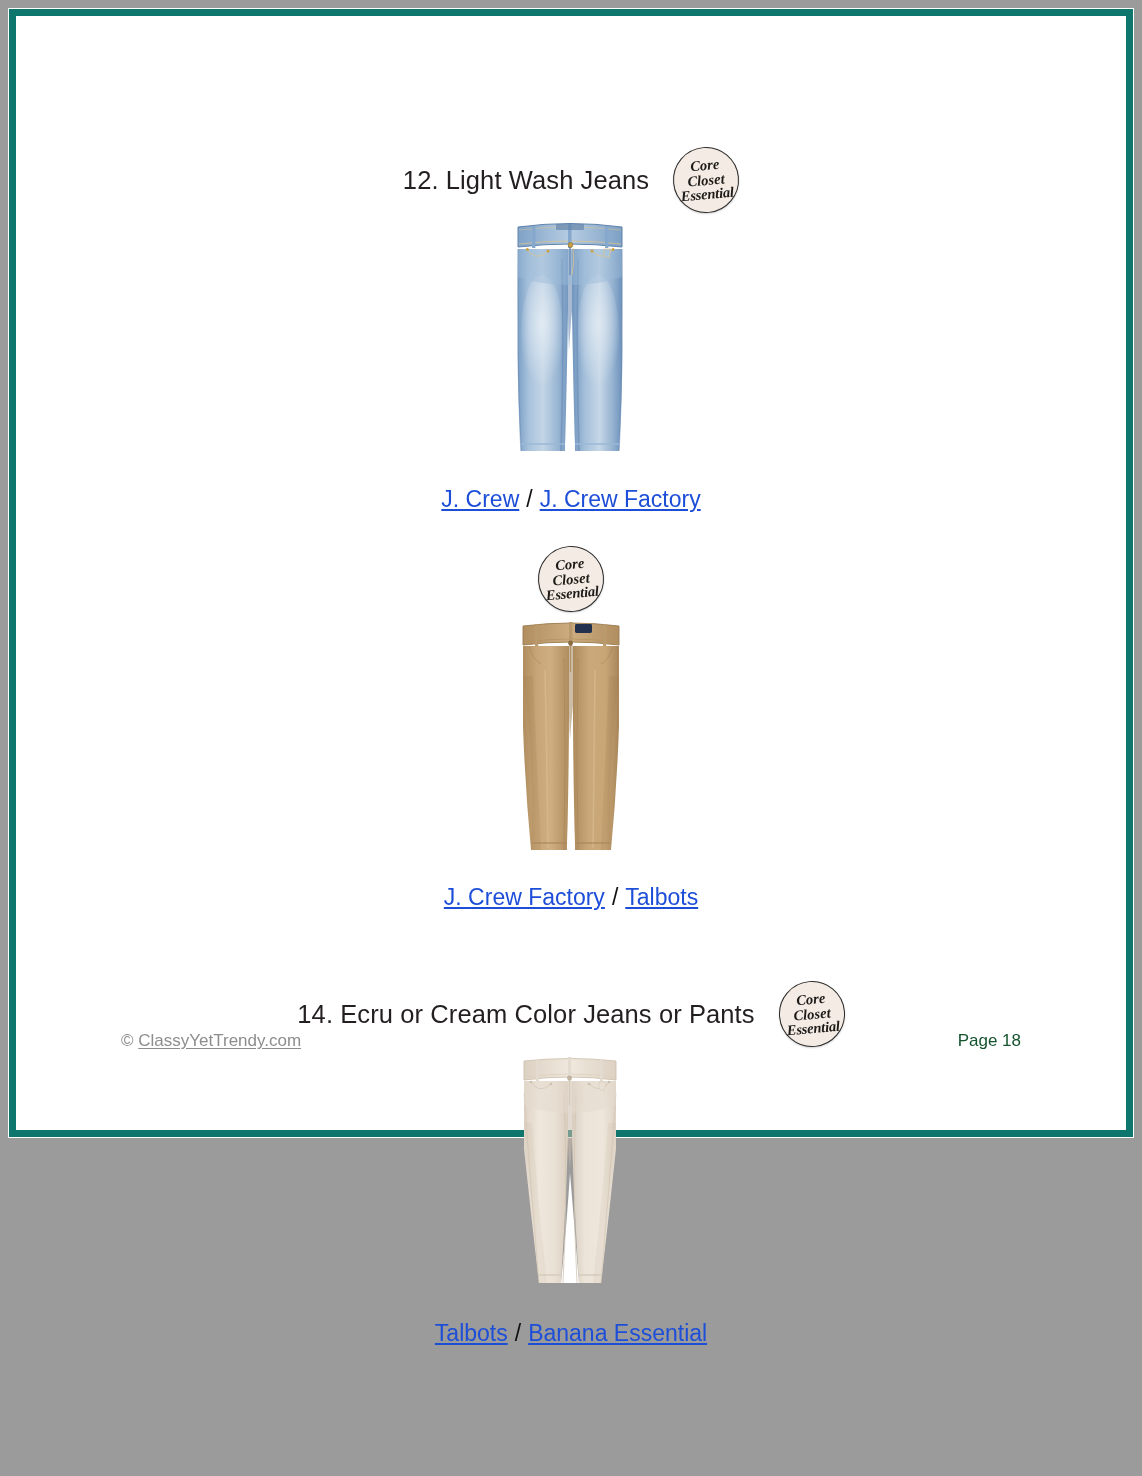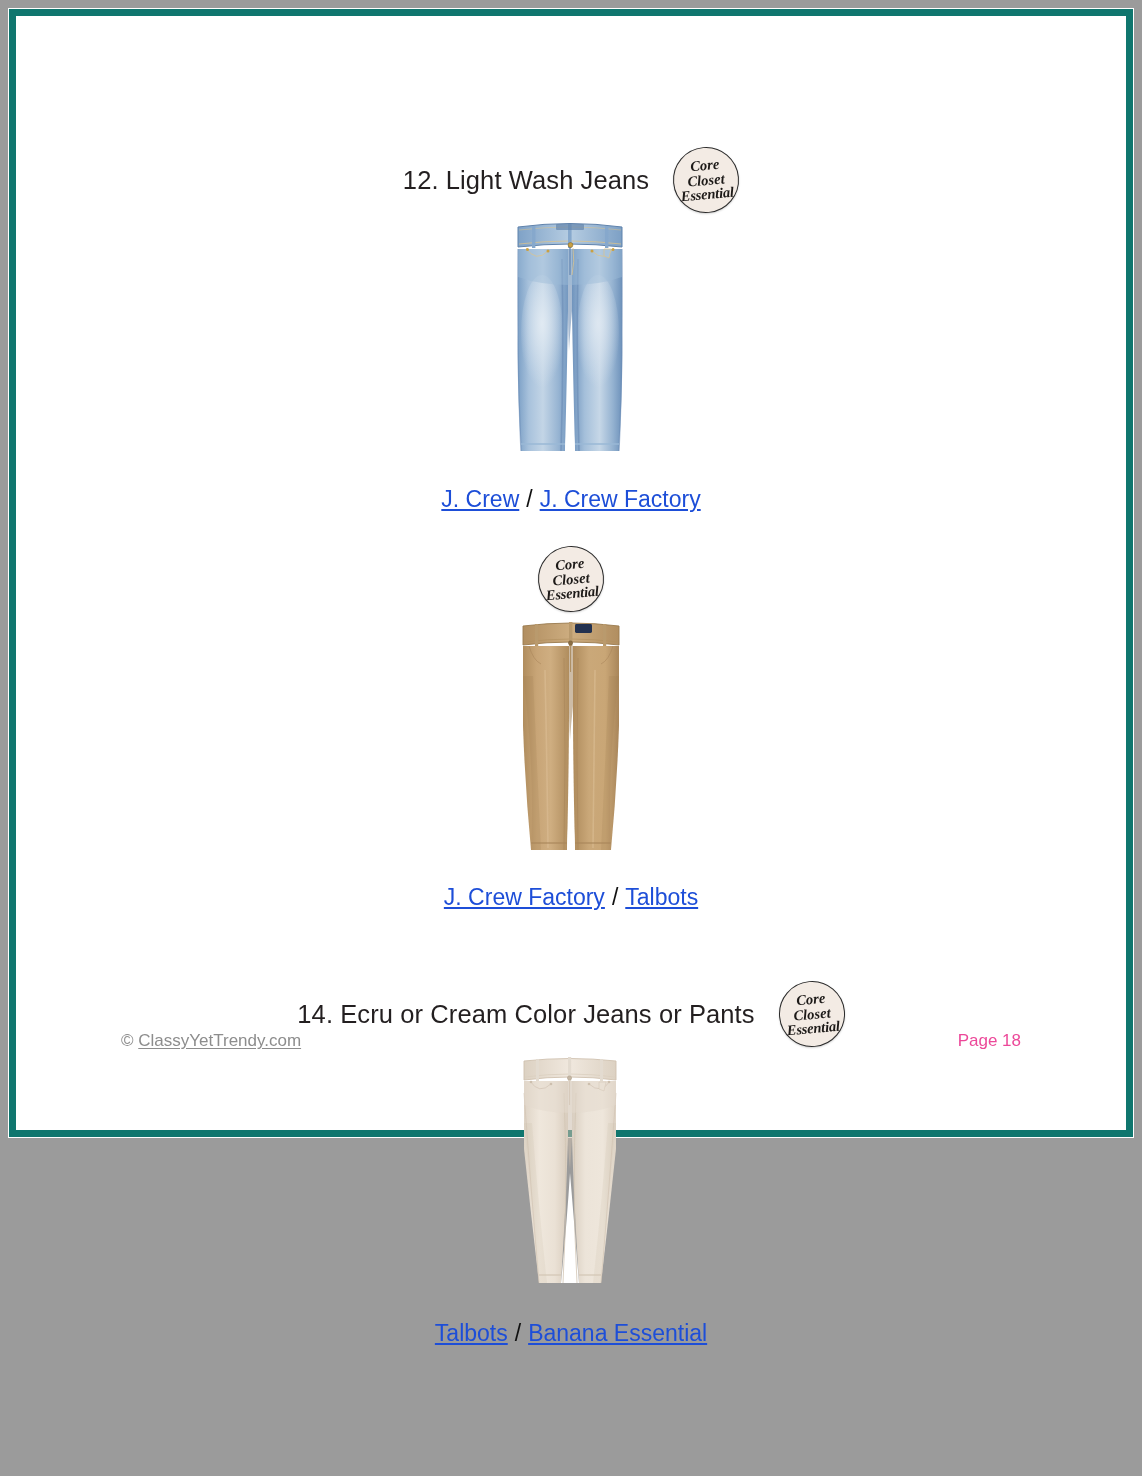--- a/index.html
+++ b/index.html
@@ -119,21 +119,21 @@
     padding: 0 105px 0 105px;
     font-size: 17px;
     color: #8d8d8d;
   }
   #footer .copy { white-space: nowrap; }
   #footer .copy a {
     color: #8d8d8d;
     text-decoration: underline;
     text-underline-offset: 1.5px;
   }
-  #footer .pageno { white-space: nowrap; color: #ec4899; }
+  #footer .pageno { white-space: nowrap; color: #14532d; }
 </style>
 </head>
 <body>
 
 <div id="page-frame">
   <div id="page-inner">
 
     <section class="item-block" id="item-12">
       <div class="item-head">
         <h2 class="item-title">12. Light Wash Jeans</h2>

